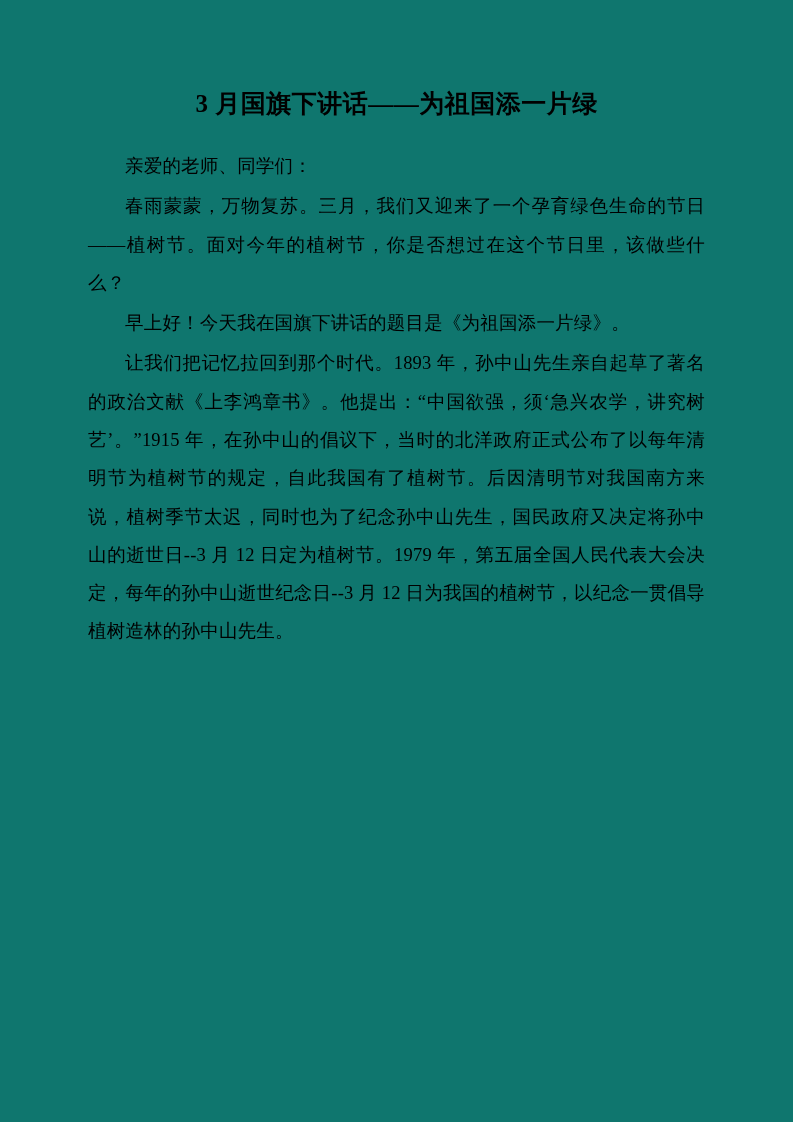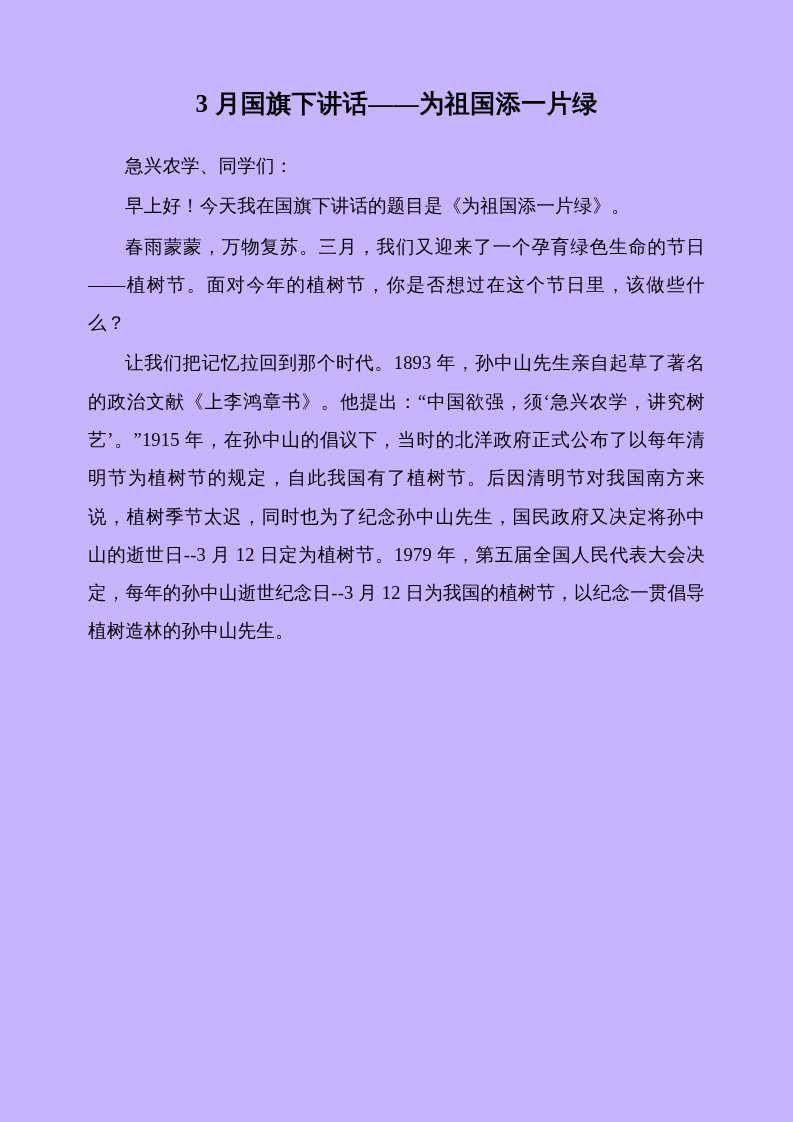--- a/index.html
+++ b/index.html
@@ -13,21 +13,21 @@
     font-family: "Liberation Serif", "DejaVu Serif", serif;
     color: #000000;
     position: relative;
     overflow: hidden;
   }
   .page {
     box-sizing: border-box;
     width: 793px;
     height: 1122px;
     padding: 86px 88px 60px 88px;
-    background: #c4b5fd;
+    background: #0f766e;
   }
   .doc-title {
     font-size: 25px;
     font-weight: bold;
     text-align: center;
     letter-spacing: 0.5px;
     line-height: 1.4;
     margin: 0 0 26px 0;
     font-family: "Liberation Serif", "DejaVu Serif", serif;
   }
@@ -40,18 +40,18 @@
     text-justify: inter-ideograph;
     letter-spacing: 0.2px;
   }
 </style>
 </head>
 <body>
 
 <div class="page">
   <h1 class="doc-title">3 月国旗下讲话——为祖国添一片绿</h1>
   <div class="body-text">
-    <p>急兴农学、同学们：</p>
+    <p>亲爱的老师、同学们：</p>
+    <p>春雨蒙蒙，万物复苏。三月，我们又迎来了一个孕育绿色生命的节日——植树节。面对今年的植树节，你是否想过在这个节日里，该做些什么？</p>
     <p>早上好！今天我在国旗下讲话的题目是《为祖国添一片绿》。</p>
-    <p>春雨蒙蒙，万物复苏。三月，我们又迎来了一个孕育绿色生命的节日——植树节。面对今年的植树节，你是否想过在这个节日里，该做些什么？</p>
     <p>让我们把记忆拉回到那个时代。1893 年，孙中山先生亲自起草了著名的政治文献《上李鸿章书》。他提出：“中国欲强，须‘急兴农学，讲究树艺’。”1915 年，在孙中山的倡议下，当时的北洋政府正式公布了以每年清明节为植树节的规定，自此我国有了植树节。后因清明节对我国南方来说，植树季节太迟，同时也为了纪念孙中山先生，国民政府又决定将孙中山的逝世日--3 月 12 日定为植树节。1979 年，第五届全国人民代表大会决定，每年的孙中山逝世纪念日--3 月 12 日为我国的植树节，以纪念一贯倡导植树造林的孙中山先生。</p>
   </div>
 </div>
 
 </body></html>

